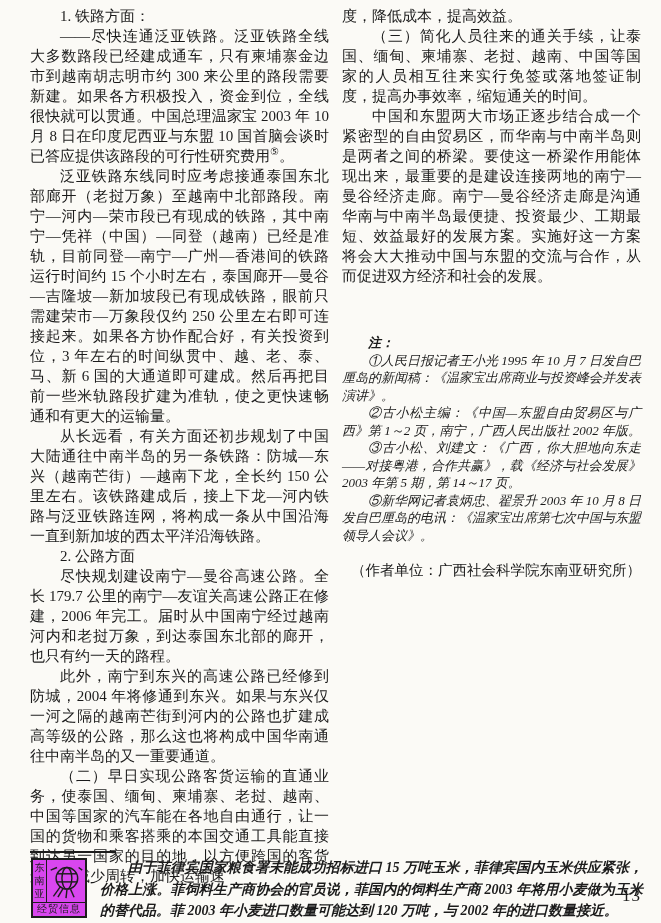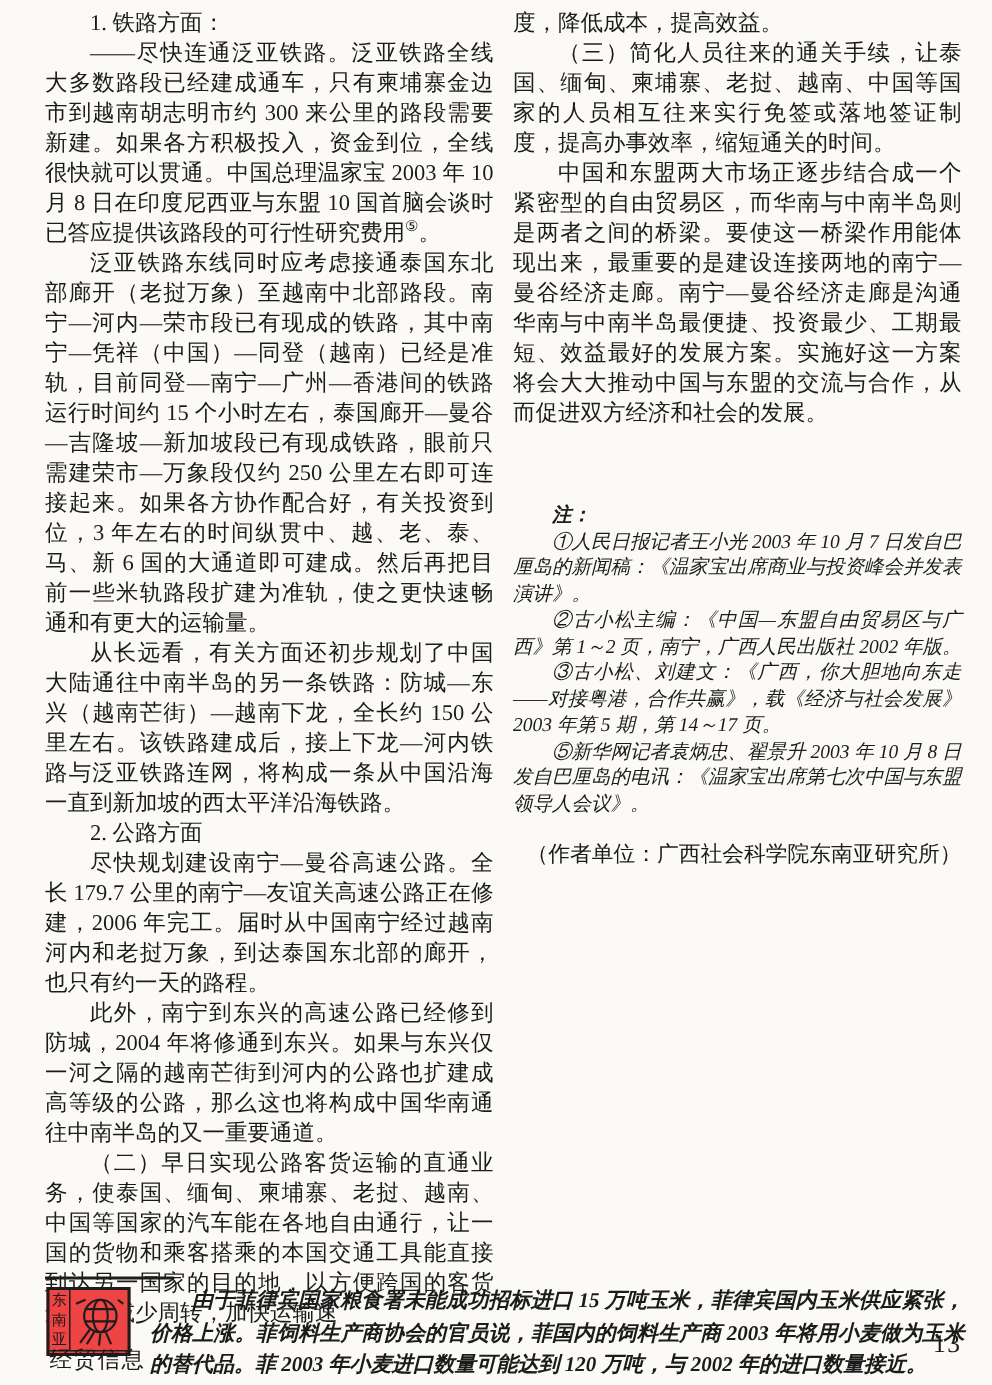--- a/index.html
+++ b/index.html
@@ -57,48 +57,48 @@
     width: 612px;
     font-size: 14px;
     line-height: 21.5px;
     font-style: italic;
     font-weight: bold;
     text-align: justify;
   }
   .footer-text { text-indent: 2em; margin: 0; }
   .stamp {
     float: left;
-    width: 56px; height: 46px;
+    width: 56px; height: 60px;
     margin-right: 13px; margin-top: 1px;
     border: 2px solid #1d1d1d;
     display: grid;
     grid-template-columns: 14px 1fr;
     grid-template-rows: 1fr 14px;
     box-sizing: border-box;
     font-style: normal;
     font-weight: normal;
-    background: #ef4444;
+    background: #d946ef;
   }
   .stamp-side {
     grid-column: 1; grid-row: 1;
     border-right: 1.5px solid #1d1d1d;
     font-size: 10px;
     line-height: 13px;
     text-align: center;
     word-break: break-all;
     padding-top: 1px;
   }
   .stamp-main {
     grid-column: 2; grid-row: 1;
     display: flex; align-items: center; justify-content: center;
   }
   .stamp-bottom {
     grid-column: 1 / 3; grid-row: 2;
     border-top: 1.5px solid #1d1d1d;
-    font-size: 15px;
+    font-size: 10px;
     line-height: 12px;
     text-align: center;
     letter-spacing: 1px;
     white-space: nowrap;
   }
   .page-number {
     position: absolute;
     right: 20px; top: 886px;
     font-size: 17px;
     letter-spacing: 1px;
@@ -117,21 +117,21 @@
   <p>此外，南宁到东兴的高速公路已经修到防城，2004 年将修通到东兴。如果与东兴仅一河之隔的越南芒街到河内的公路也扩建成高等级的公路，那么这也将构成中国华南通往中南半岛的又一重要通道。</p>
   <p>（二）早日实现公路客货运输的直通业务，使泰国、缅甸、柬埔寨、老挝、越南、中国等国家的汽车能在各地自由通行，让一国的货物和乘客搭乘的本国交通工具能直接到达另一国家的目的地，以方便跨国的客货运输，减少周转，加快运输速</p>
 </div>
 
 <div class="col col-right">
   <p class="noindent">度，降低成本，提高效益。</p>
   <p>（三）简化人员往来的通关手续，让泰国、缅甸、柬埔寨、老挝、越南、中国等国家的人员相互往来实行免签或落地签证制度，提高办事效率，缩短通关的时间。</p>
   <p>中国和东盟两大市场正逐步结合成一个紧密型的自由贸易区，而华南与中南半岛则是两者之间的桥梁。要使这一桥梁作用能体现出来，最重要的是建设连接两地的南宁—曼谷经济走廊。南宁—曼谷经济走廊是沟通华南与中南半岛最便捷、投资最少、工期最短、效益最好的发展方案。实施好这一方案将会大大推动中国与东盟的交流与合作，从而促进双方经济和社会的发展。</p>
   <div class="notes">
     <p class="notes-label">注：</p>
-    <p>①人民日报记者王小光 2003 年 10 月 7 日发自巴厘岛的新闻稿：《温家宝出席商业与投资峰会并发表演讲》。</p>
+    <p>①人民日报记者王小光 1995 年 10 月 7 日发自巴厘岛的新闻稿：《温家宝出席商业与投资峰会并发表演讲》。</p>
     <p>②古小松主编：《中国—东盟自由贸易区与广西》第 1～2 页，南宁，广西人民出版社 2002 年版。</p>
     <p>③古小松、刘建文：《广西，你大胆地向东走——对接粤港，合作共赢》，载《经济与社会发展》2003 年第 5 期，第 14～17 页。</p>
     <p>⑤新华网记者袁炳忠、翟景升 2003 年 10 月 8 日发自巴厘岛的电讯：《温家宝出席第七次中国与东盟领导人会议》。</p>
   </div>
   <p class="author-line">（作者单位：广西社会科学院东南亚研究所）</p>
 </div>
 
 <div class="footnote-rule"></div>
 
 <div class="footer">

